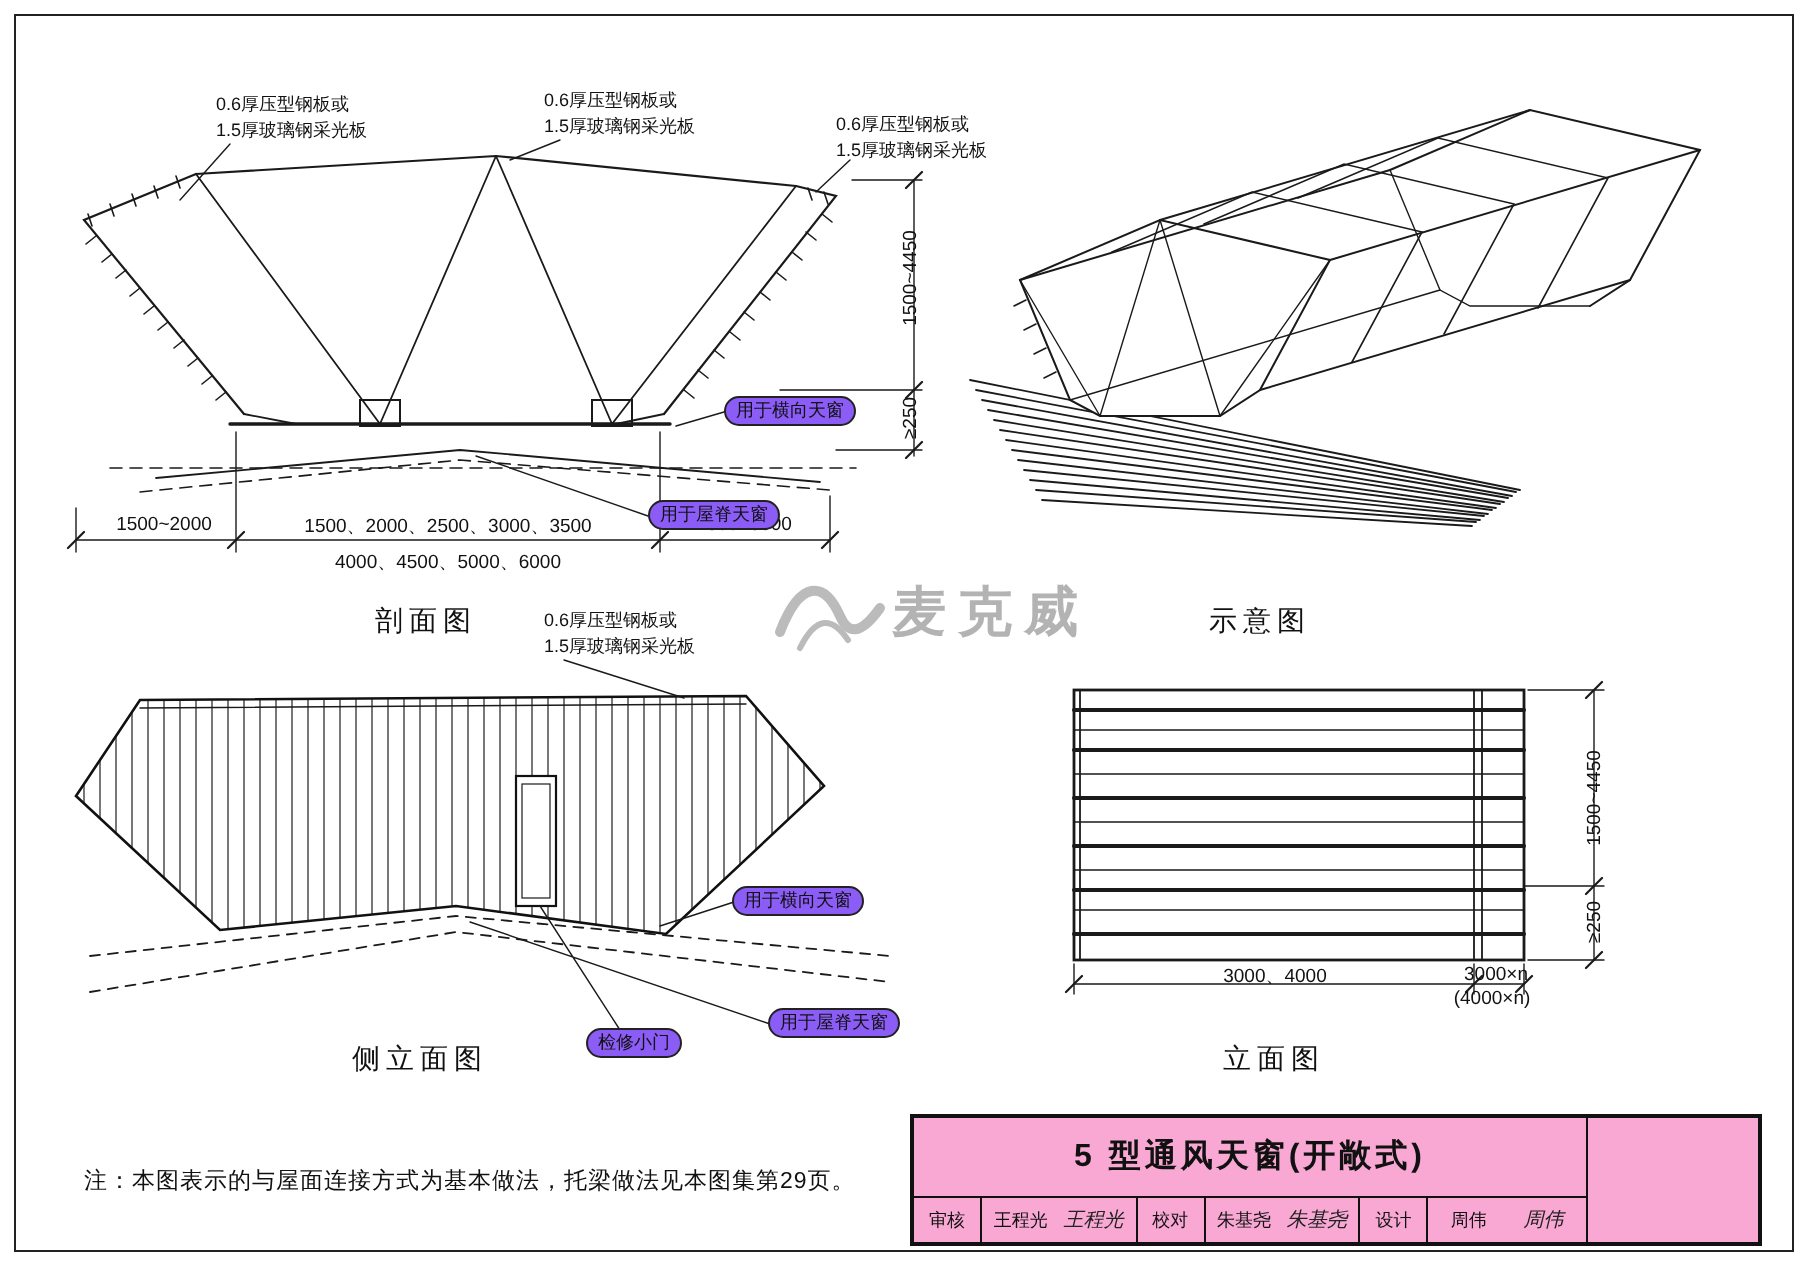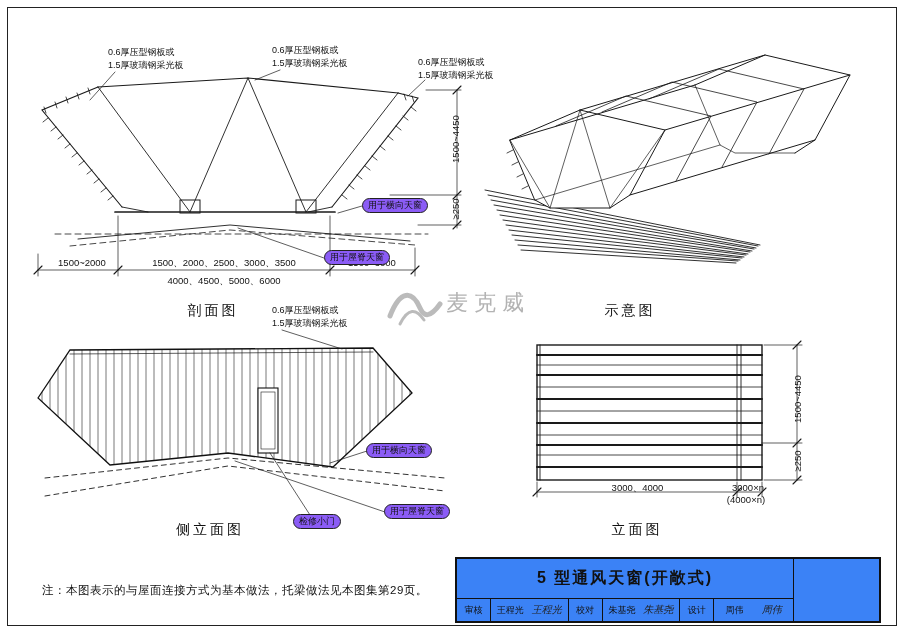--- a/index.html
+++ b/index.html
@@ -10,24 +10,24 @@
   svg{position:absolute;overflow:visible}
   .lbl{position:absolute;color:#111;white-space:nowrap}
   .callout{font-size:9px;line-height:12.5px}
   .callout span{display:block}
   .dim{font-size:9.5px;text-align:center;white-space:nowrap}
   .vdim{font-size:9.5px;text-align:center;transform:rotate(-90deg);white-space:nowrap}
   .tag{position:absolute;border:1px solid #222;border-radius:8px;background:#8b5cf6;
        font-size:9px;line-height:13px;padding:0 5px;white-space:nowrap}
   .cap{font-size:14px;font-weight:normal;text-align:center;letter-spacing:3px}
   .note{font-size:11.5px;letter-spacing:.5px}
-  .wm-text{font-size:22px;font-weight:normal;color:#a6a6a6;letter-spacing:6px;opacity:.85}
+  .wm-text{font-size:27px;font-weight:bold;color:#a6a6a6;letter-spacing:6px;opacity:.85}
   
   .tb{position:absolute;left:455px;top:557px;width:426px;height:66px;border:2px solid #111;
-      display:flex;background:#3b82f6}
+      display:flex;background:#f9a8d4}
   .tb-main{width:337px;display:flex;flex-direction:column;border-right:1.5px solid #111}
   .tb-title{flex:1;display:flex;align-items:center;justify-content:center;
             font-size:16px;font-weight:bold;letter-spacing:2px;border-bottom:1px solid #111}
   .tb-sig{height:22px;display:flex;font-size:9px}
   .sig-lab{width:34px;border-right:1px solid #111;display:flex;align-items:center;justify-content:center}
   .sig-val{width:78px;border-right:1px solid #111;display:flex;align-items:center;
            justify-content:space-around;padding:0 2px}
   .sig-val.last{border-right:none;width:79px}
   .sig-script{font-family:"DejaVu Serif","Liberation Serif",serif;font-style:italic;font-size:10px;color:#222}
   .tb-side{flex:1;display:flex;flex-direction:column}

